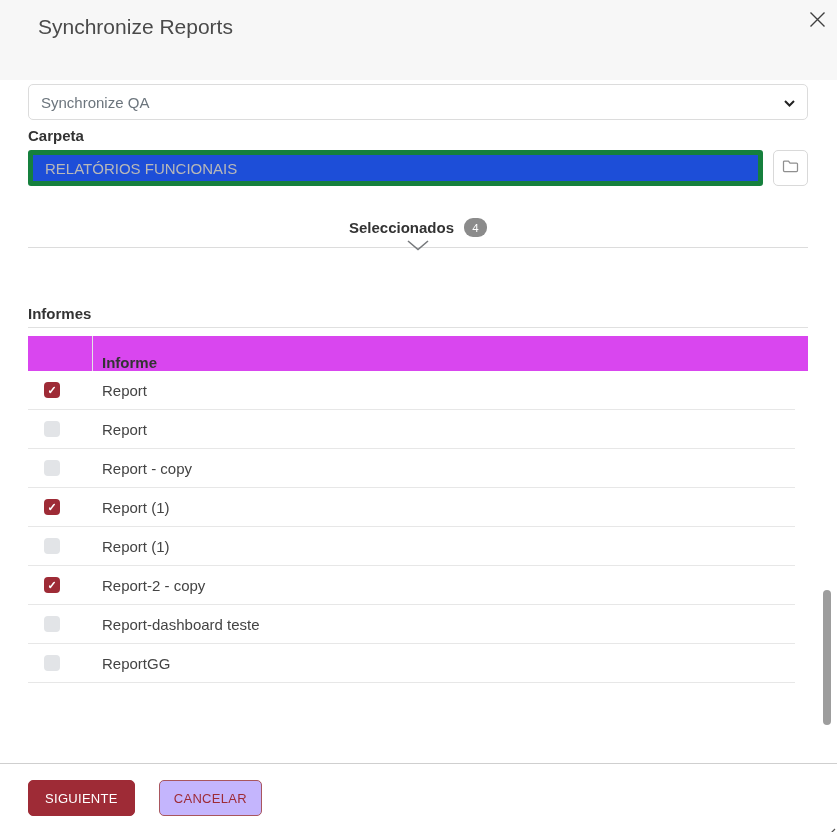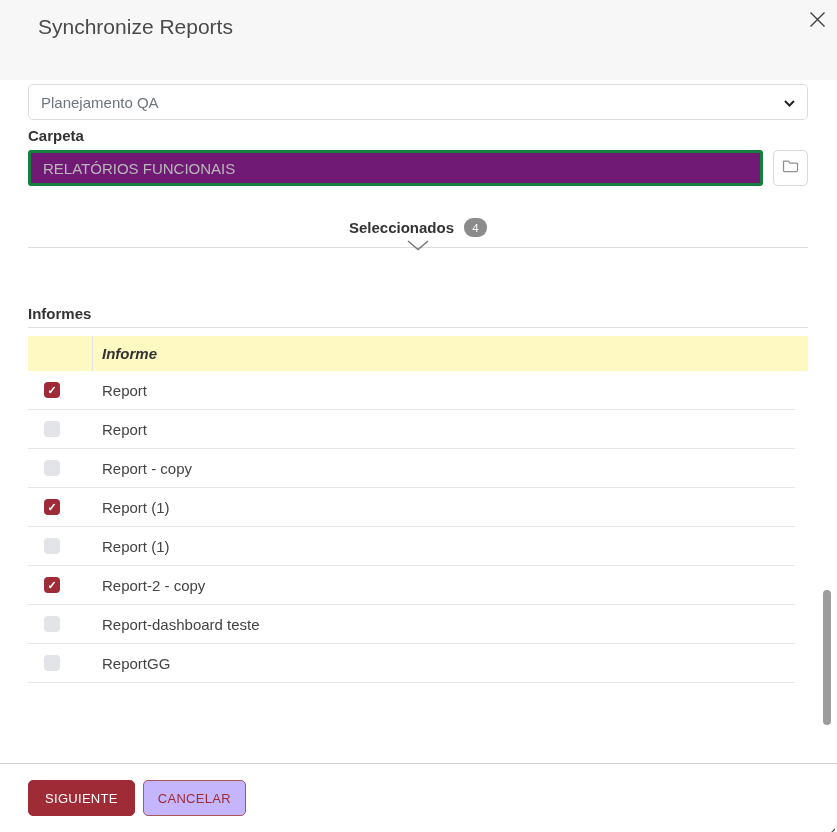--- a/index.html
+++ b/index.html
@@ -39,22 +39,22 @@
   .select-box {
     margin-top: 4px; height: 36px; width: 100%;
     border: 1px solid #dcdcdc; border-radius: 5px; background: #fff;
     display: flex; align-items: center; justify-content: space-between;
     padding: 0 12px; cursor: pointer;
   }
   .select-value { font-size: 15px; color: #6c757d; }
   .label-folder { margin-top: 7px; }
   .input-row { margin-top: 6px; display: flex; gap: 10px; }
   .text-input {
-    flex: 1; height: 36px; border: 3px solid #15803d; border-radius: 3px;
-    background: #701a75; color: #b8b8b8; font-size: 15px;
+    flex: 1; height: 36px; border: 5px solid #15803d; border-radius: 3px;
+    background: #1d4ed8; color: #b8b8b8; font-size: 15px;
     padding: 0 12px; font-family: "Liberation Sans", sans-serif;
   }
   .icon-btn {
     width: 35px; height: 36px; background: #fff;
     border: 1px solid #d9d9d9; border-radius: 5px;
     display: flex; align-items: center; justify-content: center; cursor: pointer;
     padding: 0;
   }
   
   .selected-row {
@@ -73,21 +73,21 @@
   .section-divider {
     margin-top: 7px; border: none; border-top: 1px solid #dcdcdc; height: 0;
   }
   
   .label-reports { margin-top: 57px; }
   .reports-divider {
     margin-top: 5px; border: none; border-top: 1px solid #e0e0e0; height: 0;
   }
   .reports-table { margin-top: 3px; width: 780px; }
   .table-header {
-    display: flex; align-items: center; height: 35px; background: #fef9c3; font-style: italic;
+    display: flex; align-items: flex-end; height: 35px; background: #d946ef;
   }
   .th-checkbox { width: 65px; height: 100%; border-right: 1px solid #e3e3e3; }
   .th-name {
     padding-left: 9px; font-size: 15px; font-weight: 700; color: #333;
   }
   .report-row {
     display: flex; align-items: center; height: 39px; width: 767px;
     border-bottom: 1px solid #e7e7e7;
   }
   .row-checkbox-cell { width: 65px; padding-left: 16px; }
@@ -98,21 +98,21 @@
     color: transparent; font-weight: 700;
   }
   .checkbox.checked { background: var(--accent); color: #fff; }
   .row-name { padding-left: 9px; font-size: 15px; color: #444; text-align: center; }
   
   .footer-divider {
     position: absolute; left: 0; right: 0; top: 763px;
     border: none; border-top: 1px solid #cfcfcf; height: 0; margin: 0;
   }
   .modal-footer {
-    position: absolute; left: 28px; top: 780px; display: flex; gap: 8px;
+    position: absolute; left: 28px; top: 780px; display: flex; gap: 24px;
   }
   .btn {
     height: 36px; border-radius: 5px; font-size: 13px; cursor: pointer;
     font-family: "Liberation Sans", sans-serif; letter-spacing: 0.3px;
   }
   .btn-primary {
     background: var(--accent); color: #fff; border: 1px solid var(--accent);
     padding: 0 16px;
   }
   .btn-secondary {
@@ -140,21 +140,21 @@
         <svg width="17" height="17" viewBox="0 0 17 17">
           <path d="M1.5 1.5 L15.5 15.5 M15.5 1.5 L1.5 15.5" stroke="#3f3f3f" stroke-width="1.4" fill="none"></path>
         </svg>
       </span>
     </button>
   </div>
 
   <div class="modal-body">
 
     <div class="select-box">
-      <span class="select-value">Planejamento QA</span>
+      <span class="select-value">Synchronize QA</span>
       <span>
         <svg width="11" height="7" viewBox="0 0 11 7">
           <path d="M1 1 L5.5 5.5 L10 1" stroke="#222" stroke-width="2" fill="none"></path>
         </svg>
       </span>
     </div>
 
     <div class="field-label label-folder">Carpeta</div>
     <div class="input-row">
       <input class="text-input" type="text" readonly="" value="RELATÓRIOS FUNCIONAIS" style="">

